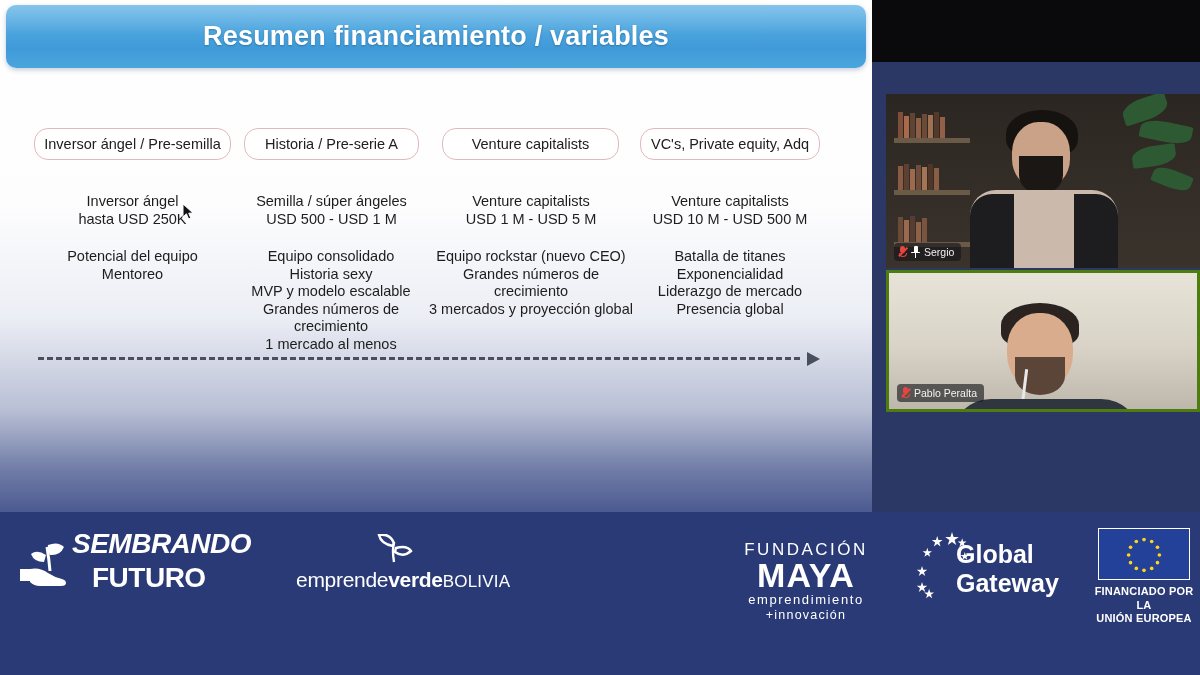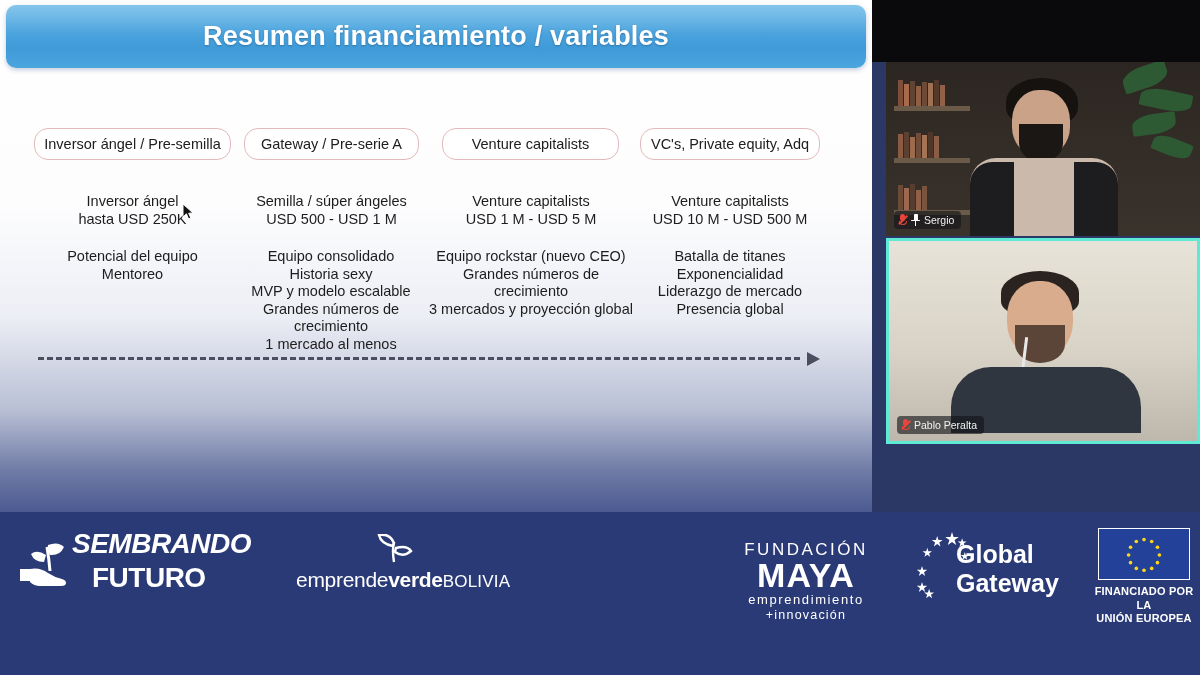--- a/index.html
+++ b/index.html
@@ -100,23 +100,24 @@
     background:linear-gradient(90deg,#cfd4e2 0%,#aab1c6 40%,#1b1b1f 60%,#101014 100%);
   }
   .divider-handle{
     position:absolute; left:3px; top:248px; width:4px; height:34px;
     background:#5a5f70; border-radius:2px;
   }
 
   .tile{
     position:absolute; left:886px; width:314px; overflow:hidden;
     background:#0369a1;
+    margin-top:32px;
   }
   .tile.t0{ top:62px; height:174px; }
-  .tile.t1{ top:238px; height:206px; border:3px solid #5eead4; }
+  .tile.t1{ top:238px; height:142px; border:3px solid #4d7c0f; }
 
   
   .t0-bg{ position:absolute; inset:0; background:linear-gradient(180deg,#2c2622 0%,#3a332c 100%); }
   .shelf{ position:absolute; background:#6b5a47; }
   .books{ position:absolute; display:flex; align-items:flex-end; gap:1px; }
   .book{ width:5px; background:#8a5a42; }
   .plant-leaf{
     position:absolute; background:#2e5a33; border-radius:50% 8% 50% 8%;
   }
   .person0-head{
@@ -266,21 +267,21 @@
           <div>Inversor ángel</div>
           <div>hasta USD 250K</div>
         </div>
         <div class="col-points">
           <div>Potencial del equipo</div>
           <div>Mentoreo</div>
         </div>
       </div>
 
       <div class="col c1">
-        <div class="col-head">Gateway / Pre-serie A</div>
+        <div class="col-head">Historia / Pre-serie A</div>
         <div class="col-amount">
           <div>Semilla / súper ángeles</div>
           <div>USD 500 - USD 1 M</div>
         </div>
         <div class="col-points">
           <div>Equipo consolidado</div>
           <div>Historia sexy</div>
           <div>MVP y modelo escalable</div>
           <div>Grandes números de</div>
           <div>crecimiento</div>

